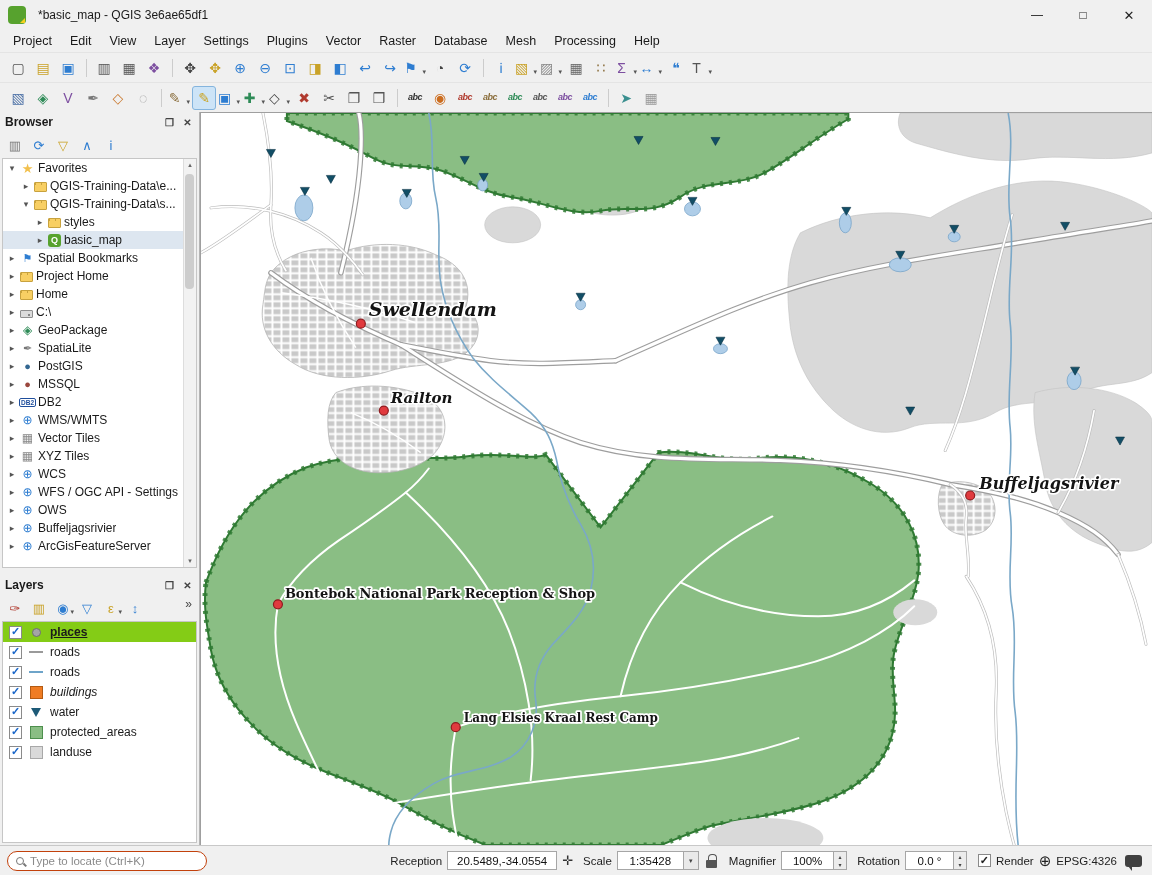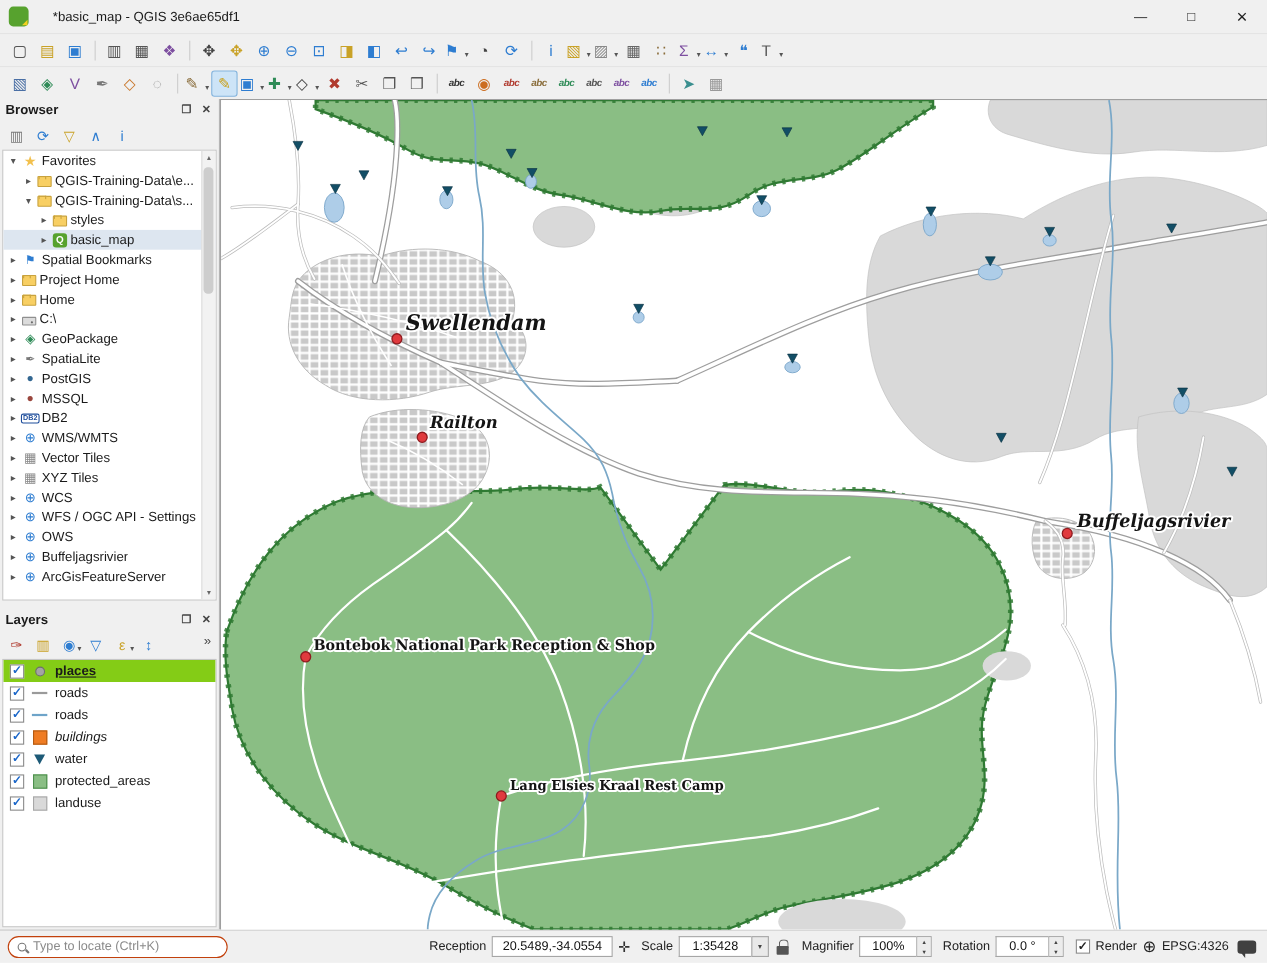--- a/index.html
+++ b/index.html
@@ -1,20 +1,20 @@
 <!DOCTYPE html>
 <html><head>
 <meta charset="utf-8">
 <style>
 *{margin:0;padding:0;box-sizing:border-box}
 html,body{width:1152px;height:875px;overflow:hidden;font-family:"Liberation Sans",sans-serif;font-size:12px;color:#1a1a1a;background:#f0f0f0}
 .window{display:flex;flex-direction:column;width:1152px;height:875px}
 
 
-.titlebar{height:30px;display:flex;align-items:center;background:#f0f0f0;padding-left:8px;gap:22px}
+.titlebar{height:30px;display:flex;align-items:center;background:#f0f0f0;padding-left:8px;gap:12px}
 .qgis-logo{width:18px;height:18px;border-radius:4px;background:#57a22e;color:#fff;font-weight:bold;font-size:12px;display:flex;align-items:center;justify-content:center;position:relative;flex:none}
 .qgis-logo::after{content:"";position:absolute;right:1px;bottom:1px;width:0;height:0;border-left:5px solid transparent;border-bottom:5px solid #f4d01e}
 .win-controls{margin-left:auto;display:flex;height:100%}
 .win-btn{width:46px;display:flex;align-items:center;justify-content:center;font-size:12px;color:#222}
 .win-btn.close{font-size:13px}
 
 
 .menubar{height:22px;display:flex;align-items:center;padding-left:4px;background:#f0f0f0}
 .menu-item{padding:2px 9px;font-size:12.5px}
 
@@ -131,20 +131,46 @@
   <div class="titlebar">
     <span class="qgis-logo"></span>
     <span class="title-text">*basic_map - QGIS 3e6ae65df1</span>
     <div class="win-controls">
       <span class="win-btn">—</span>
       <span class="win-btn">□</span>
       <span class="win-btn close">✕</span>
     </div>
   </div>
 
+  <div class="menubar">
+
+      <div class="menu-item">Project</div>
+
+      <div class="menu-item">Edit</div>
+
+      <div class="menu-item">View</div>
+
+      <div class="menu-item">Layer</div>
+
+      <div class="menu-item">Settings</div>
+
+      <div class="menu-item">Plugins</div>
+
+      <div class="menu-item">Vector</div>
+
+      <div class="menu-item">Raster</div>
+
+      <div class="menu-item">Database</div>
+
+      <div class="menu-item">Mesh</div>
+
+      <div class="menu-item">Processing</div>
+
+      <div class="menu-item">Help</div>
+    </div>
 
   <div class="toolbar">
 
       <div class="tbtn" style="color:#555">
         <span class="glyph">▢</span>
       </div>
 
       <div class="tbtn" style="color:#c9a227">
         <span class="glyph">▤</span>
       </div>

